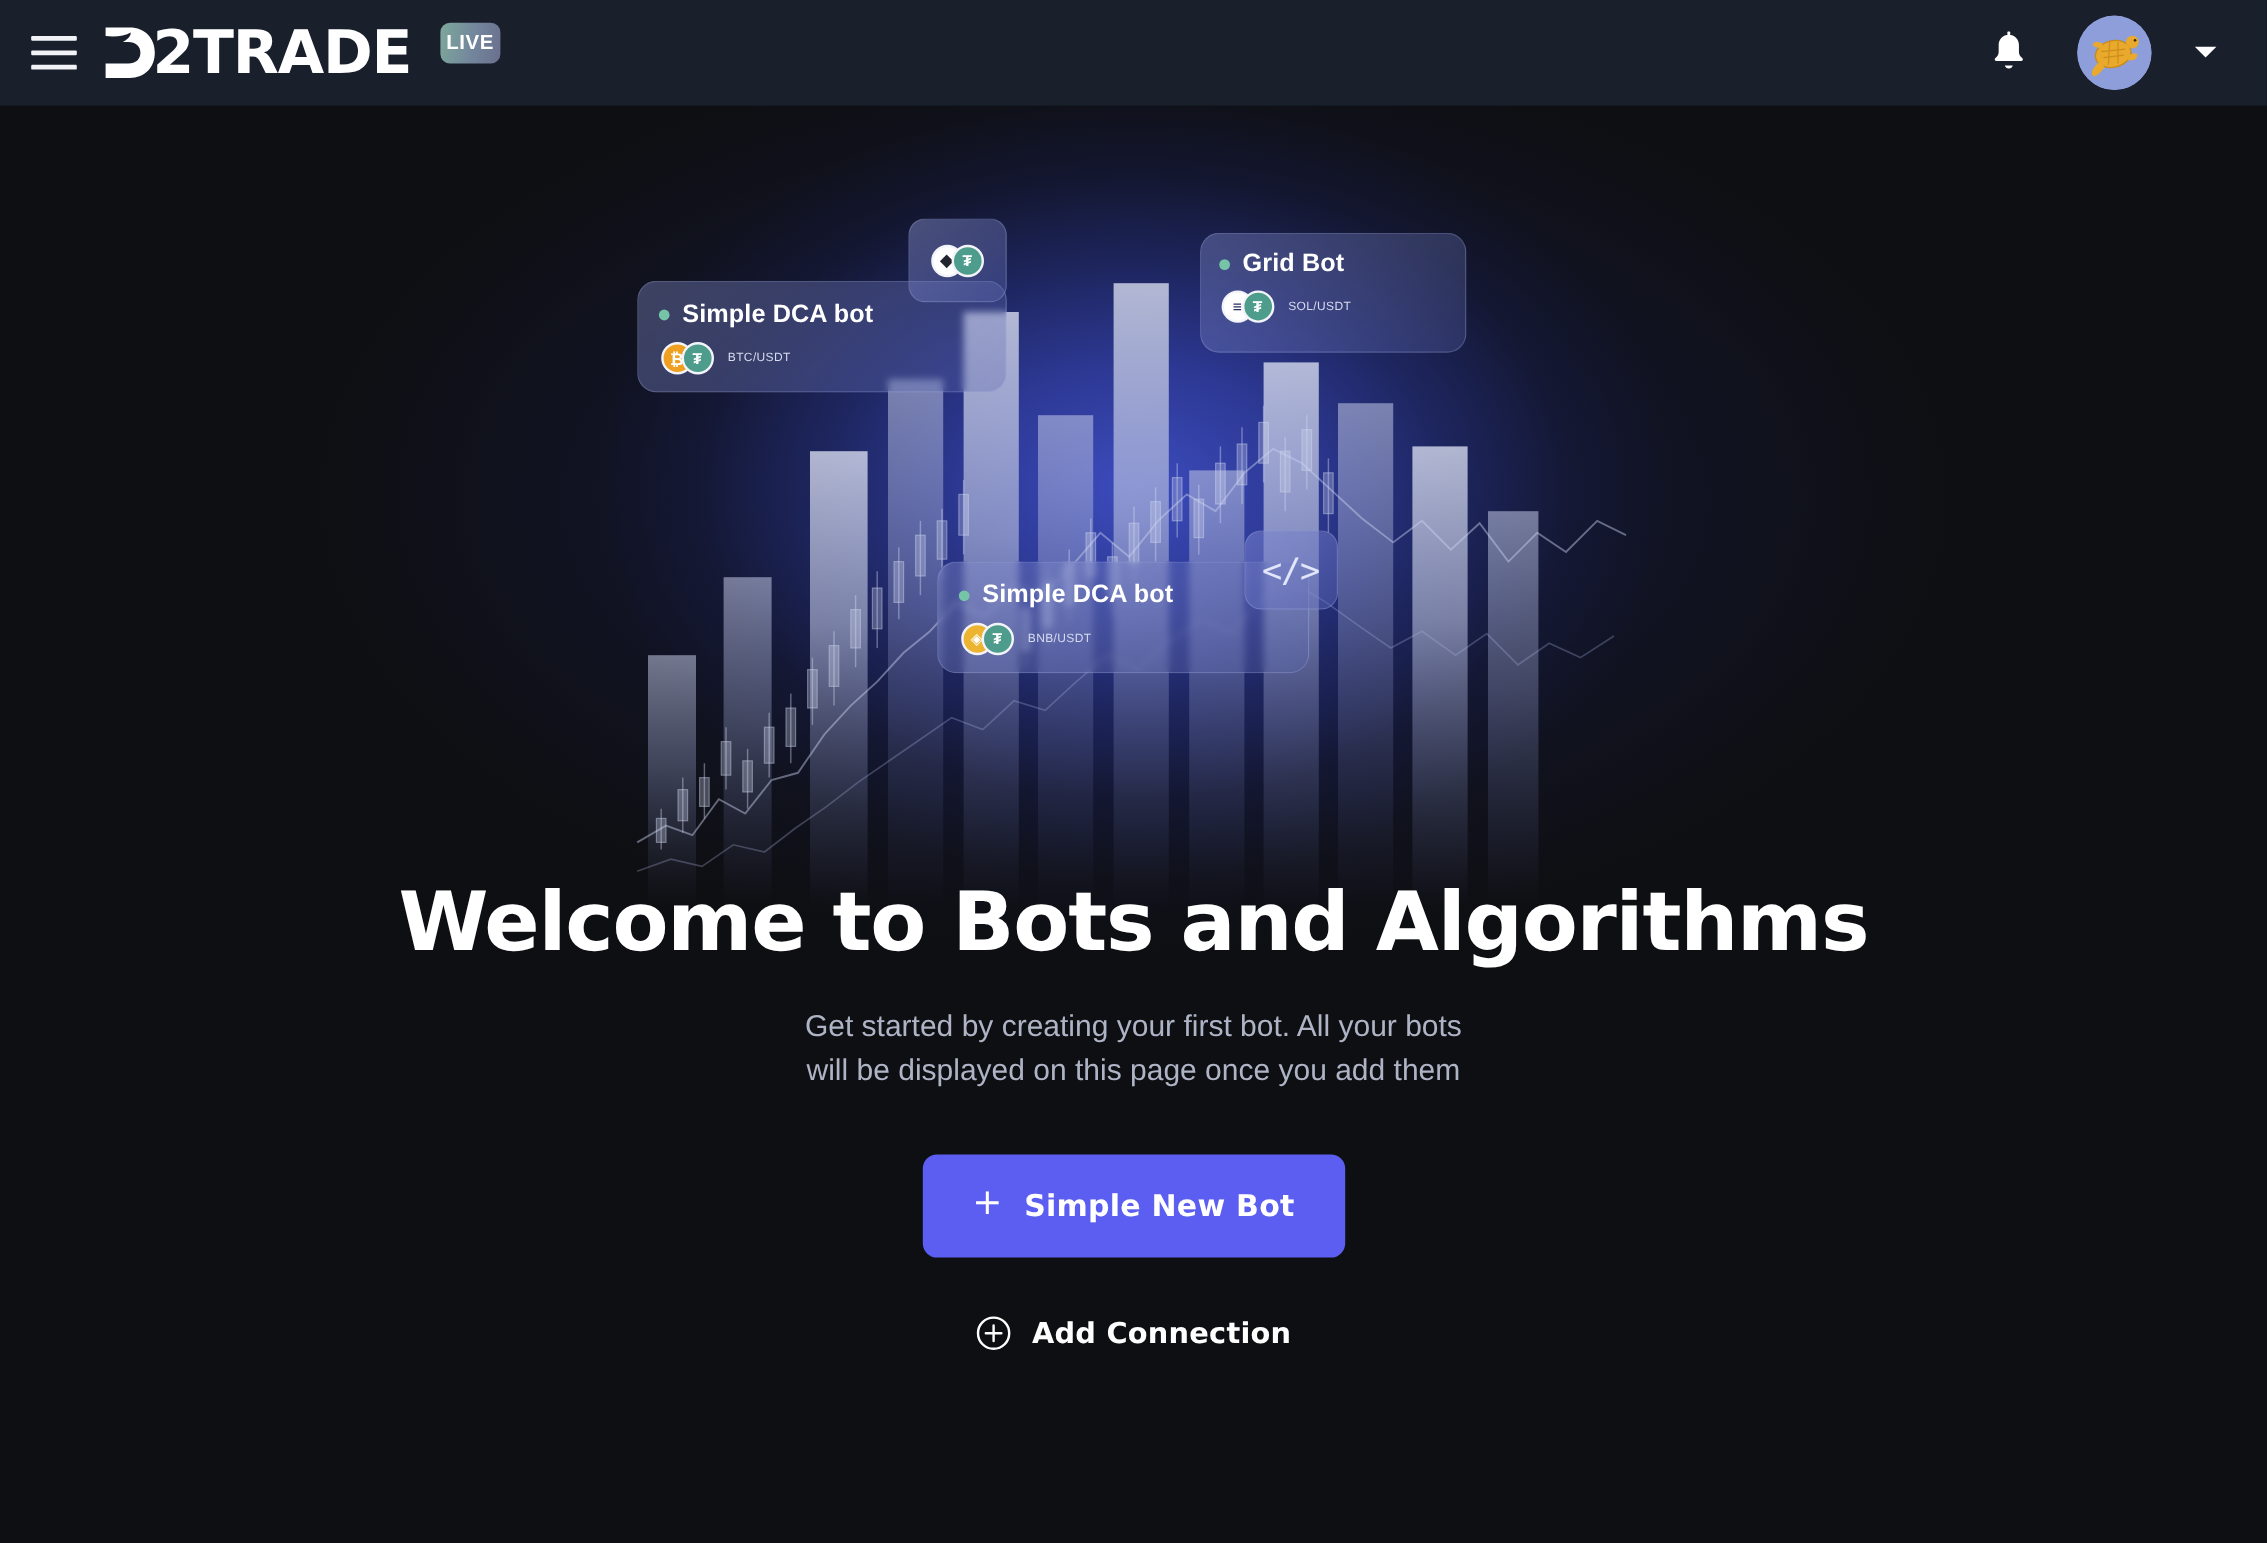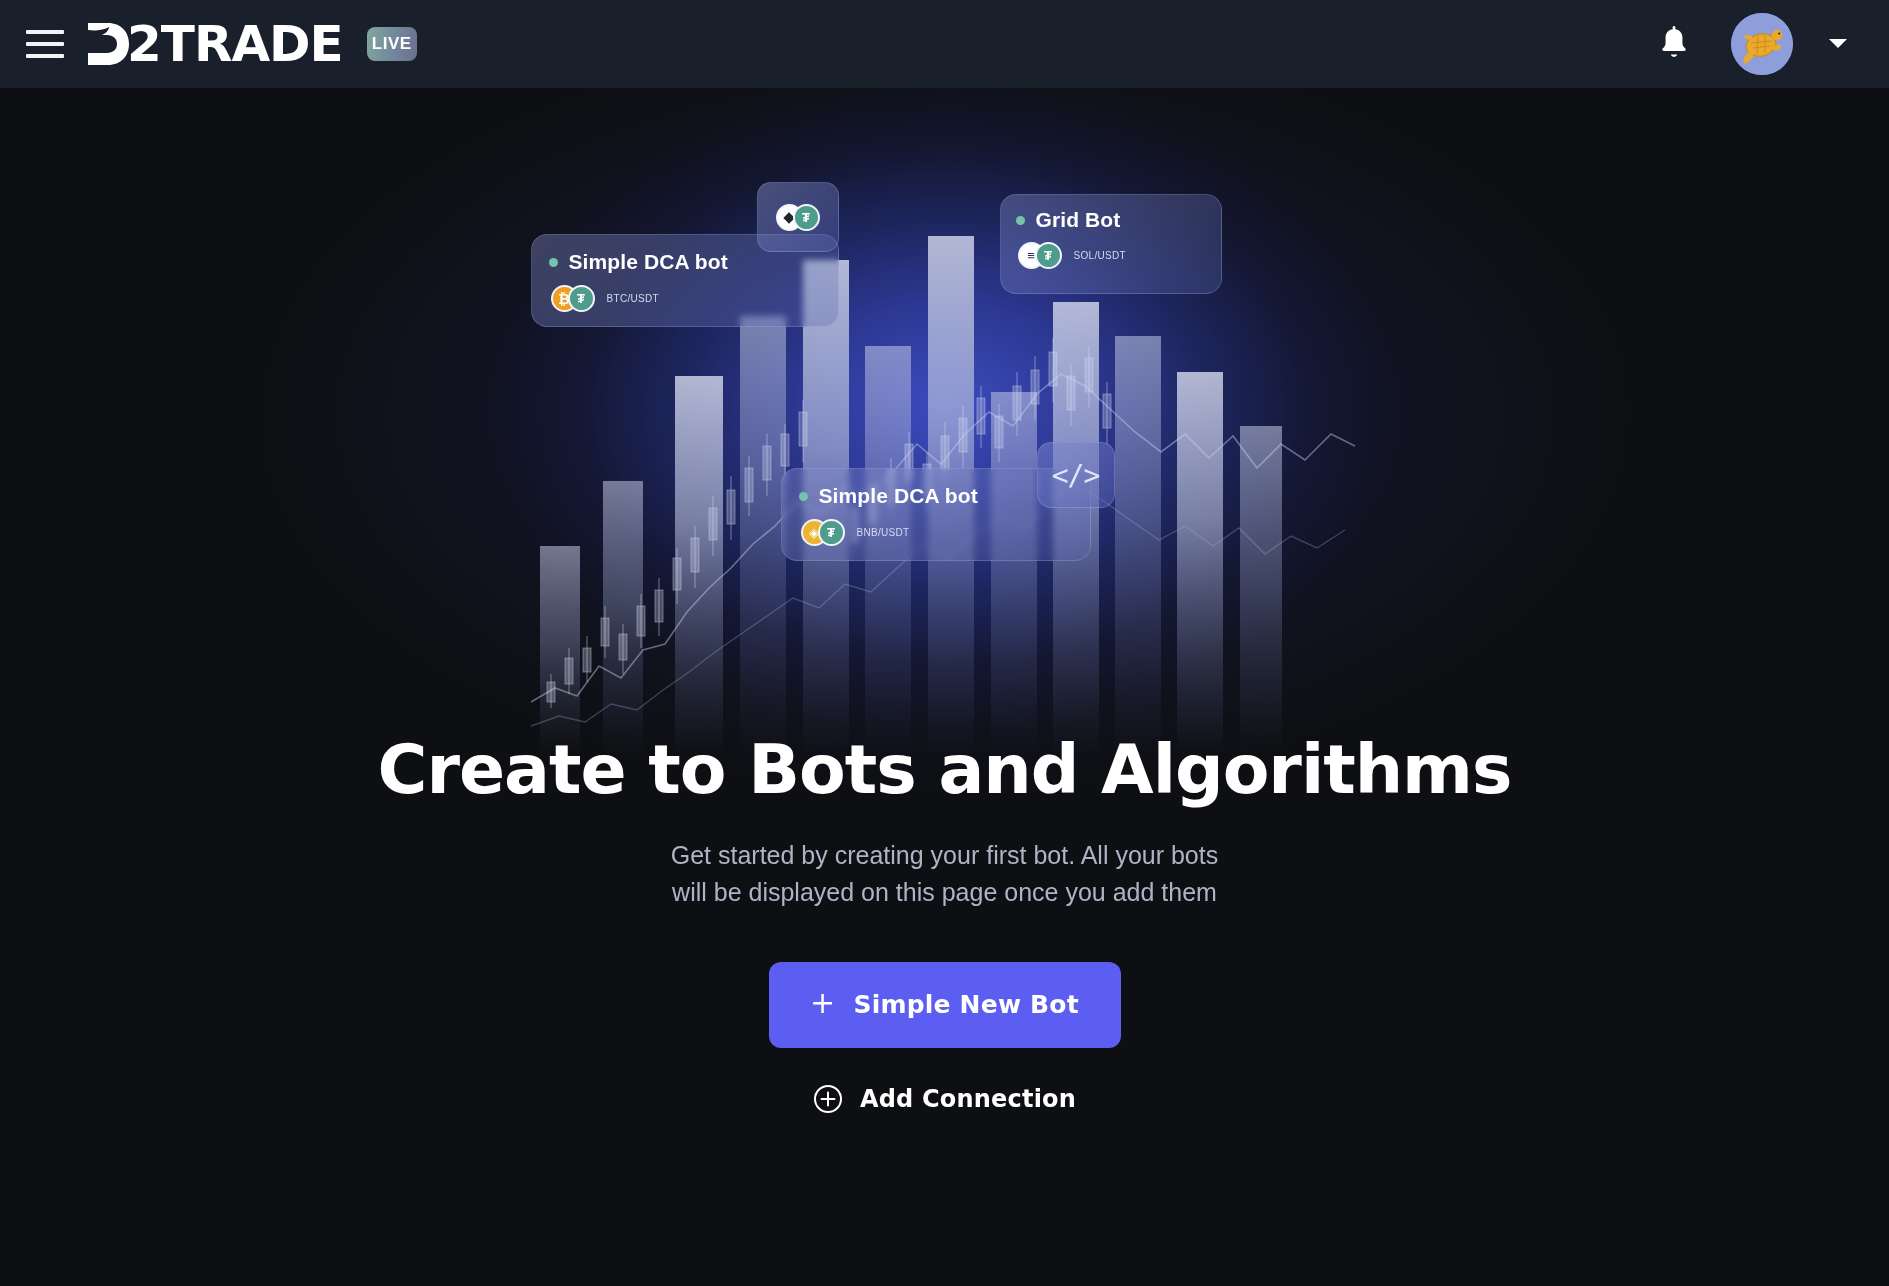--- a/index.html
+++ b/index.html
@@ -22,21 +22,21 @@
     z-index:40;
   }
   .hamburger{
     width:44px;height:44px;
     display:flex;flex-direction:column;justify-content:center;
     gap:8px;cursor:pointer;padding:0 4px;
     flex:0 0 auto;
   }
   .hamburger span{display:block;height:4px;width:38px;background:#f2f3f7;border-radius:1px}
 
-  .brand{display:flex;align-items:center;gap:18px;margin-left:20px}
+  .brand{display:flex;gap:18px;margin-left:20px}
   .logo-wrap{display:flex;align-items:center}
   .logo-d{width:44px;height:48px;display:block}
   .logo-text{
     font-family:"DejaVu Sans","Liberation Sans",sans-serif;
     font-size:50px;font-weight:700;letter-spacing:-1px;
     color:#ffffff;line-height:1;margin-left:-3px;
   }
   .live-badge{
     display:inline-flex;align-items:center;justify-content:center;
     width:50px;height:34px;border-radius:8px;
@@ -152,21 +152,21 @@
     margin:52px auto 0;
     width:352px;height:86px;border:none;border-radius:12px;
     background:#5b5ef0;color:#fff;
     font-family:"DejaVu Sans","Liberation Sans",sans-serif;
     font-size:25px;font-weight:700;letter-spacing:.2px;
     display:flex;align-items:center;justify-content:center;gap:18px;
     cursor:pointer;
   }
   .plus-glyph{font-size:30px;font-weight:400;line-height:1;margin-top:-3px}
   .add-conn{
-    margin:36px auto 0;
+    margin:48px auto 0;
     display:flex;align-items:center;justify-content:center;gap:17px;
     cursor:pointer;background:none;border:none;color:#fff;
     font-family:"DejaVu Sans","Liberation Sans",sans-serif;
     font-size:24px;font-weight:700;letter-spacing:.2px;
   }
 </style>
 </head>
 <body>
 
 <header class="topbar">
@@ -392,21 +392,21 @@
         <span class="coin usdt">₮</span>
       </span>
     </div>
 
     <div class="mini-badge" id="badge-code">
       <span class="code-glyph">&lt;/&gt;</span>
     </div>
   </div>
 
   <div class="copy">
-    <h1 class="title">Create to Bots and Algorithms</h1>
+    <h1 class="title">Welcome to Bots and Algorithms</h1>
 
     <p class="subtitle">
       <span>Get started by creating your first bot. All your bots</span><br>
       <span>will be displayed on this page once you add them</span>
     </p>
 
     <button class="create-btn">
       <span class="plus-glyph">+</span>
       <span>Simple New Bot</span>
     </button>

